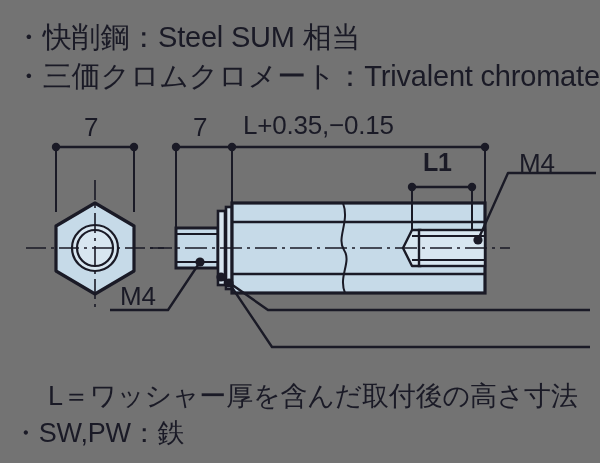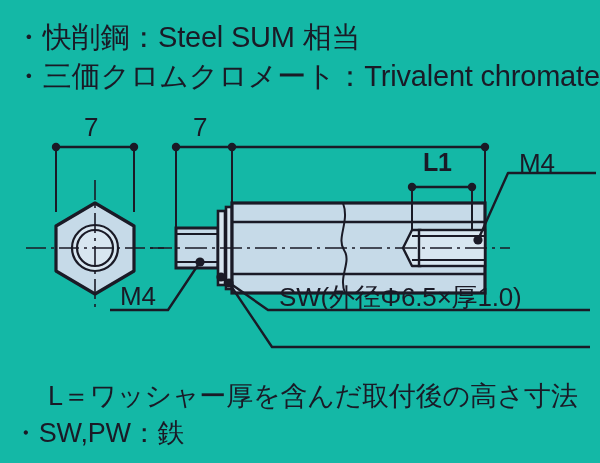--- a/index.html
+++ b/index.html
@@ -4,21 +4,21 @@
 <style>
   html, body {
     margin: 0;
     padding: 0;
     background: #ffffff;
   }
   #page {
     position: relative;
     width: 600px;
     height: 463px;
-    background: #14b8a6;
+    background: #737373;
     font-family: "Liberation Sans", "DejaVu Sans", sans-serif;
     color: #1a1a26;
     overflow: hidden;
   }
   .txt {
     position: absolute;
     white-space: nowrap;
     font-family: "Liberation Sans", "DejaVu Sans", sans-serif;
     color: #1a1a26;
     letter-spacing: -0.2px;
@@ -180,22 +180,22 @@
 
     <g>
       <path d="M 229,283 L 272,347 L 590,347" fill="none" stroke="#1a1a26" stroke-width="2.4" stroke-linejoin="round"></path>
       <circle cx="229" cy="283" r="4.6" fill="#1a1a26"></circle>
     </g>
 
   </svg>
 
   <div class="txt" id="dim-hex-width">7</div>
   <div class="txt" id="dim-stud-len">7</div>
+  <div class="txt" id="dim-overall">L+0.35,−0.15</div>
   <div class="txt" id="dim-l1">L1</div>
 
   <div class="txt" id="label-m4-right">M4</div>
   <div class="txt" id="label-m4-left">M4</div>
-  <div class="txt" id="label-sw">SW(外径Φ6.5×厚1.0)</div>
 
   <div class="txt" id="note-line">L＝ワッシャー厚を含んだ取付後の高さ寸法</div>
   <div class="txt" id="material-line">・SW,PW：鉄</div>
 
 </div>
 
 </body></html>

